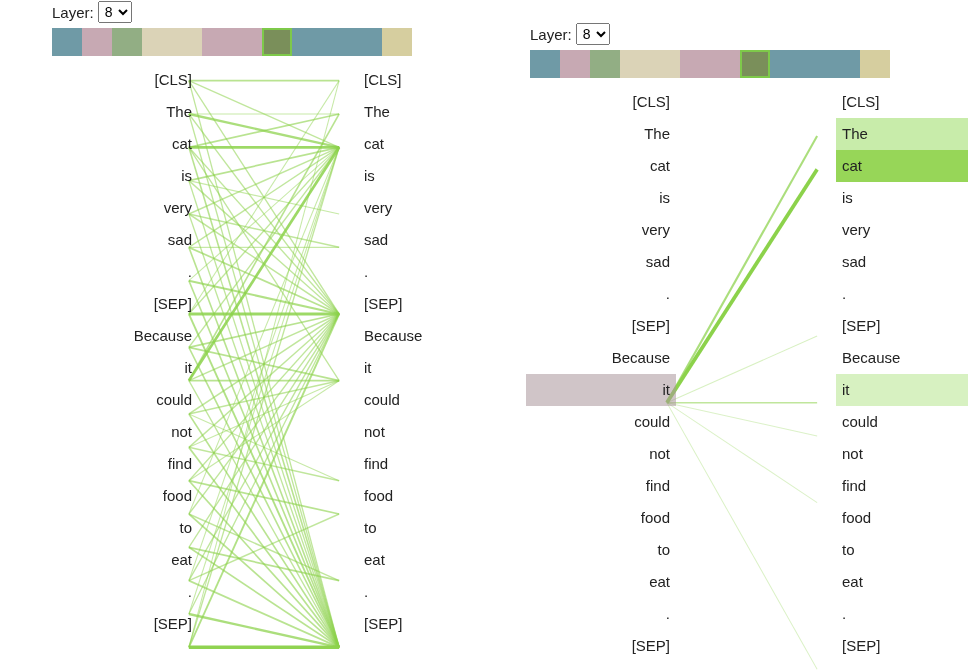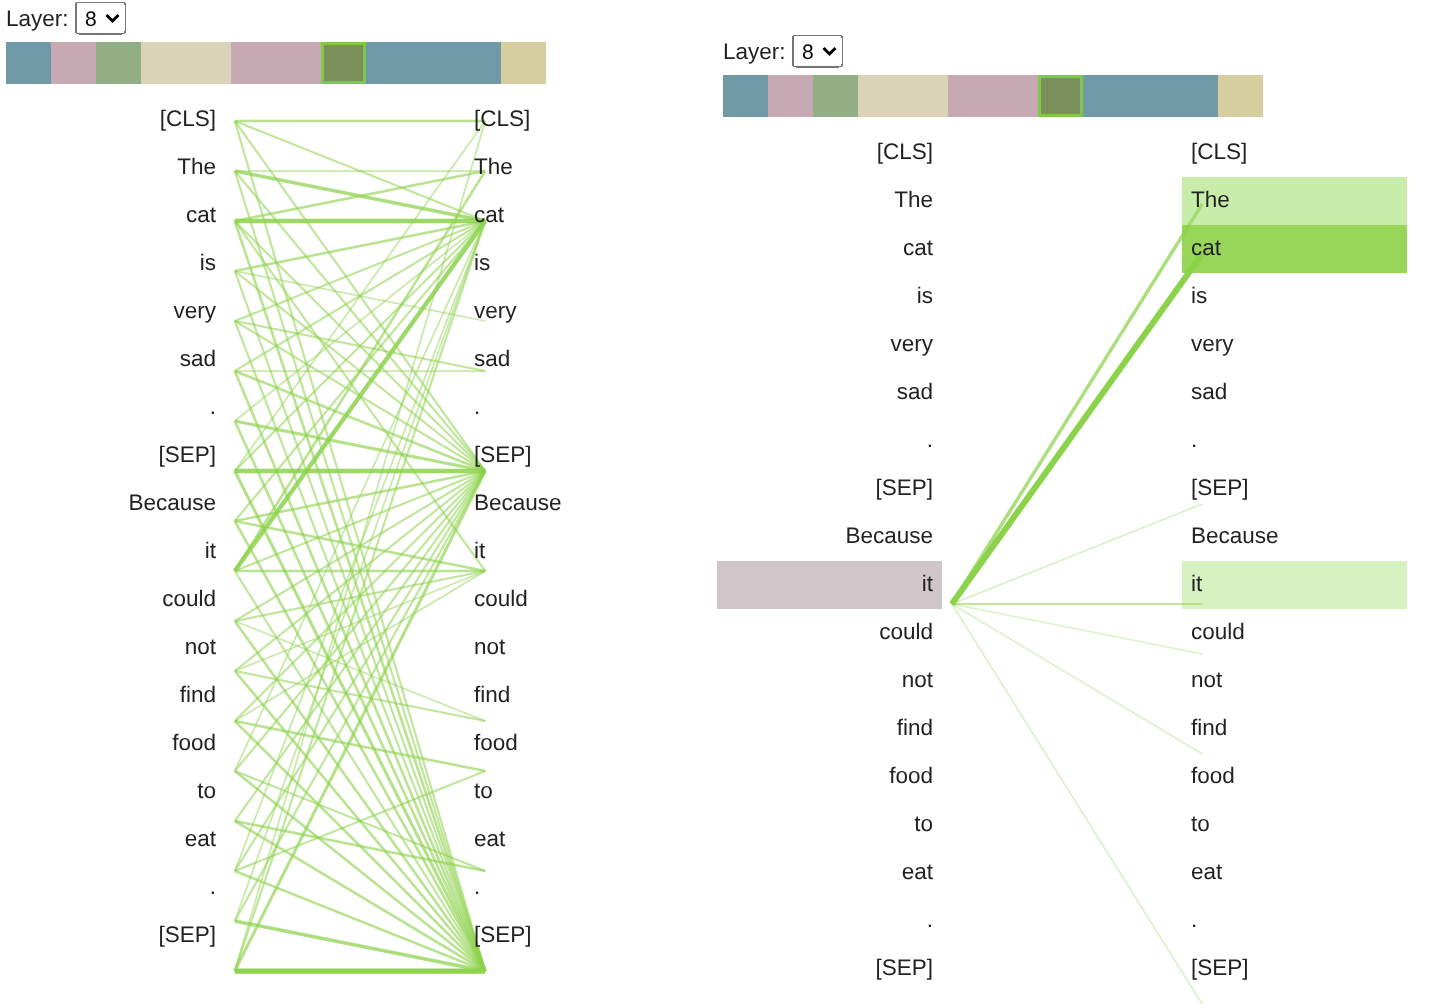--- a/index.html
+++ b/index.html
@@ -9,20 +9,21 @@
     font-family: Arial, Helvetica, sans-serif;
     font-size: 15px;
     color: #222;
     background: #fff;
     width: 968px;
     height: 672px;
     position: relative;
   }
   .panel {
     position: absolute;
+    padding-left: 48px;
   }
   .panel-left  { left: 0;   top: 0; width: 480px; }
   .panel-right { left: 478px; top: 22px; width: 480px; }
 
   .controls {
     display: flex;
     align-items: center;
     gap: 4px;
     margin-left: 4px;
     height: 24px;

